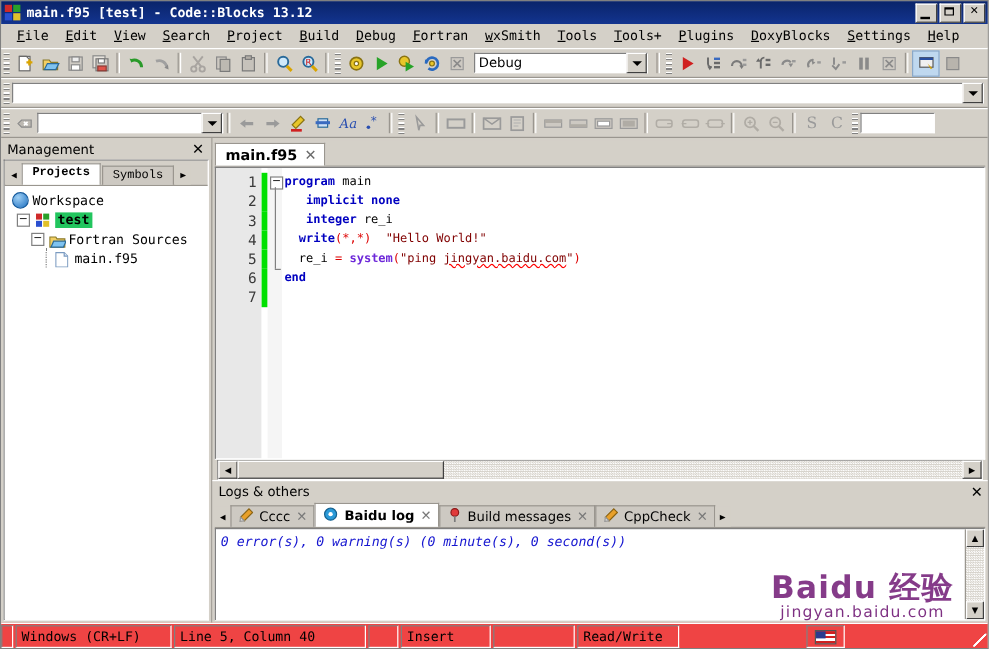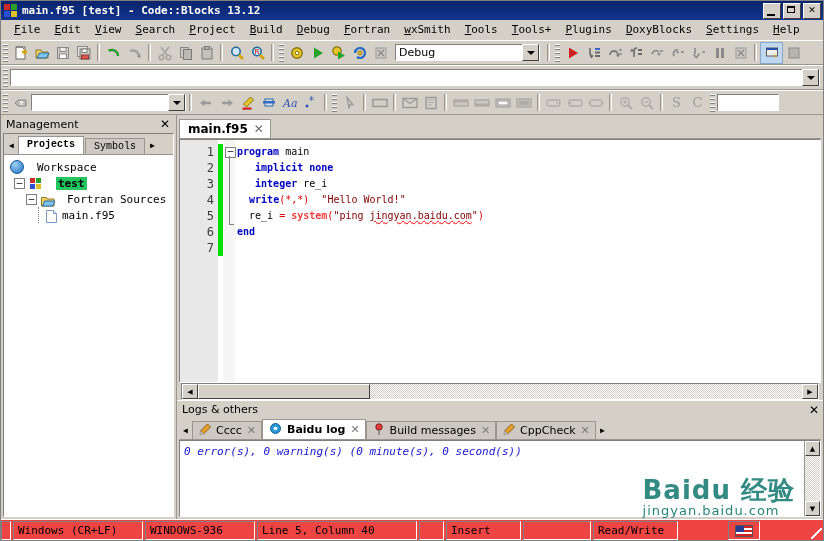--- a/index.html
+++ b/index.html
@@ -134,21 +134,21 @@
   .ptab {
     font-family:Liberation Mono, monospace; font-size:10px;
     padding:2px 8px 2px 8px; background:#cdc9c2;
     border:1px solid #9a968f; border-bottom:none;
     margin-right:1px; height:16px; box-sizing:border-box; line-height:12px;
   }
   .ptab.active { background:#ffffff; font-weight:bold; height:18px; }
   .tree { flex:1; background:#ffffff; padding:4px 0 0 4px; overflow:hidden;
           font-family:"DejaVu Sans Mono", monospace; font-size:11px;}
   .tnode { display:flex; align-items:center; height:16px; white-space:nowrap;}
-  .tnode .lbl { margin-left:13px; }
+  .tnode .lbl { margin-left:3px; }
   .tnode .lbl.sel { font-weight:bold; background:#22c55e; padding:0 2px;}
   .expander {
     width:9px; height:9px; border:1px solid #808080; background:#fff;
     display:flex;align-items:center;justify-content:center;
     font-size:9px; line-height:7px; flex:none; font-family:"DejaVu Sans",sans-serif;
   }
   .indent { flex:none; }
   .dotline { border-left:1px dotted #808080; height:16px; width:1px; flex:none;}
 
   
@@ -195,21 +195,21 @@
     text-align:center; font-family:"DejaVu Sans", sans-serif; color:#000;
   }
   .foldcol .fline { position:absolute; left:6px; top:16px; width:1px; height:68px; background:#808080;}
   .foldcol .fend { position:absolute; left:6px; top:84px; width:5px; height:1px; background:#808080;}
   .code {
     flex:1; padding:4px 0 0 2px; font-family:"DejaVu Sans Mono", monospace;
     font-size:10px; white-space:pre; overflow:hidden; min-width:0;
   }
   .code .ln { height:16px; line-height:16px; }
   .kw { color:#0000c0; font-weight:bold; }
-  .fn { color:#ef4444; font-weight:bold; }
+  .fn { color:#6d28d9; font-weight:bold; }
   .op { color:#dd0000; }
   .str { color:#800000; }
   .str.sq { text-decoration: underline; text-decoration-style: wavy; text-decoration-color:#ff0000; }
   .pln { color:#000000; }
 
   .hscroll {
     height:15px; flex:none; display:flex; align-items:stretch;
     background:#e9e6e1; margin:0 2px;
     border:1px solid; border-color:#808080 #ffffff #ffffff #808080;
   }
@@ -294,21 +294,21 @@
     background:
       linear-gradient(135deg, transparent 45%, #ffffff 45% 55%, transparent 55%) no-repeat,
       linear-gradient(135deg, transparent 45%, #808080 45% 55%, transparent 55%) no-repeat;
     background-size:100% 100%;
   }
 
   
   .watermark {
     position:absolute; right:28px; bottom:22px;
     font-family:"DejaVu Sans", sans-serif;
-    color:#0f766e; pointer-events:none; z-index:5;
+    color:#701a75; pointer-events:none; text-align:center; z-index:5;
   }
   .wm-big { font-size:26px; font-weight:bold; letter-spacing:1px; line-height:26px; opacity:.85;}
   .wm-small { font-size:13px; letter-spacing:1px; opacity:.9;}
 </style>
 </head>
 <body>
 
 <div id="app">
 
   <div class="titlebar">
@@ -873,21 +873,20 @@
           </div>
         </div>
       </div>
 
     </div>
   </div>
 
   <div class="statusbar" id="statusbar">
       <div class="scell" style="width: 10px; flex: 0 0 auto;"></div>
       <div class="scell" style="width: 130px; flex: 0 0 auto;">Windows (CR+LF)</div>
-      <div class="scell" style="width: 110px; flex: 0 0 auto;">WINDOWS-936</div>
       <div class="scell" style="width: 160px; flex: 0 0 auto;">Line 5, Column 40</div>
       <div class="scell" style="width: 25px; flex: 0 0 auto;"></div>
       <div class="scell" style="width: 75px; flex: 0 0 auto;">Insert</div>
       <div class="scell" style="width: 68px; flex: 0 0 auto;"></div>
       <div class="scell" style="width: 85px; flex: 0 0 auto;">Read/Write</div>
       <div class="scell" style="width: 32px; flex: 0 0 auto; justify-content: center; margin-left: auto;">
         <span class="flag">
           <span class="stripes"></span>
           <span class="canton"></span>
         </span>

